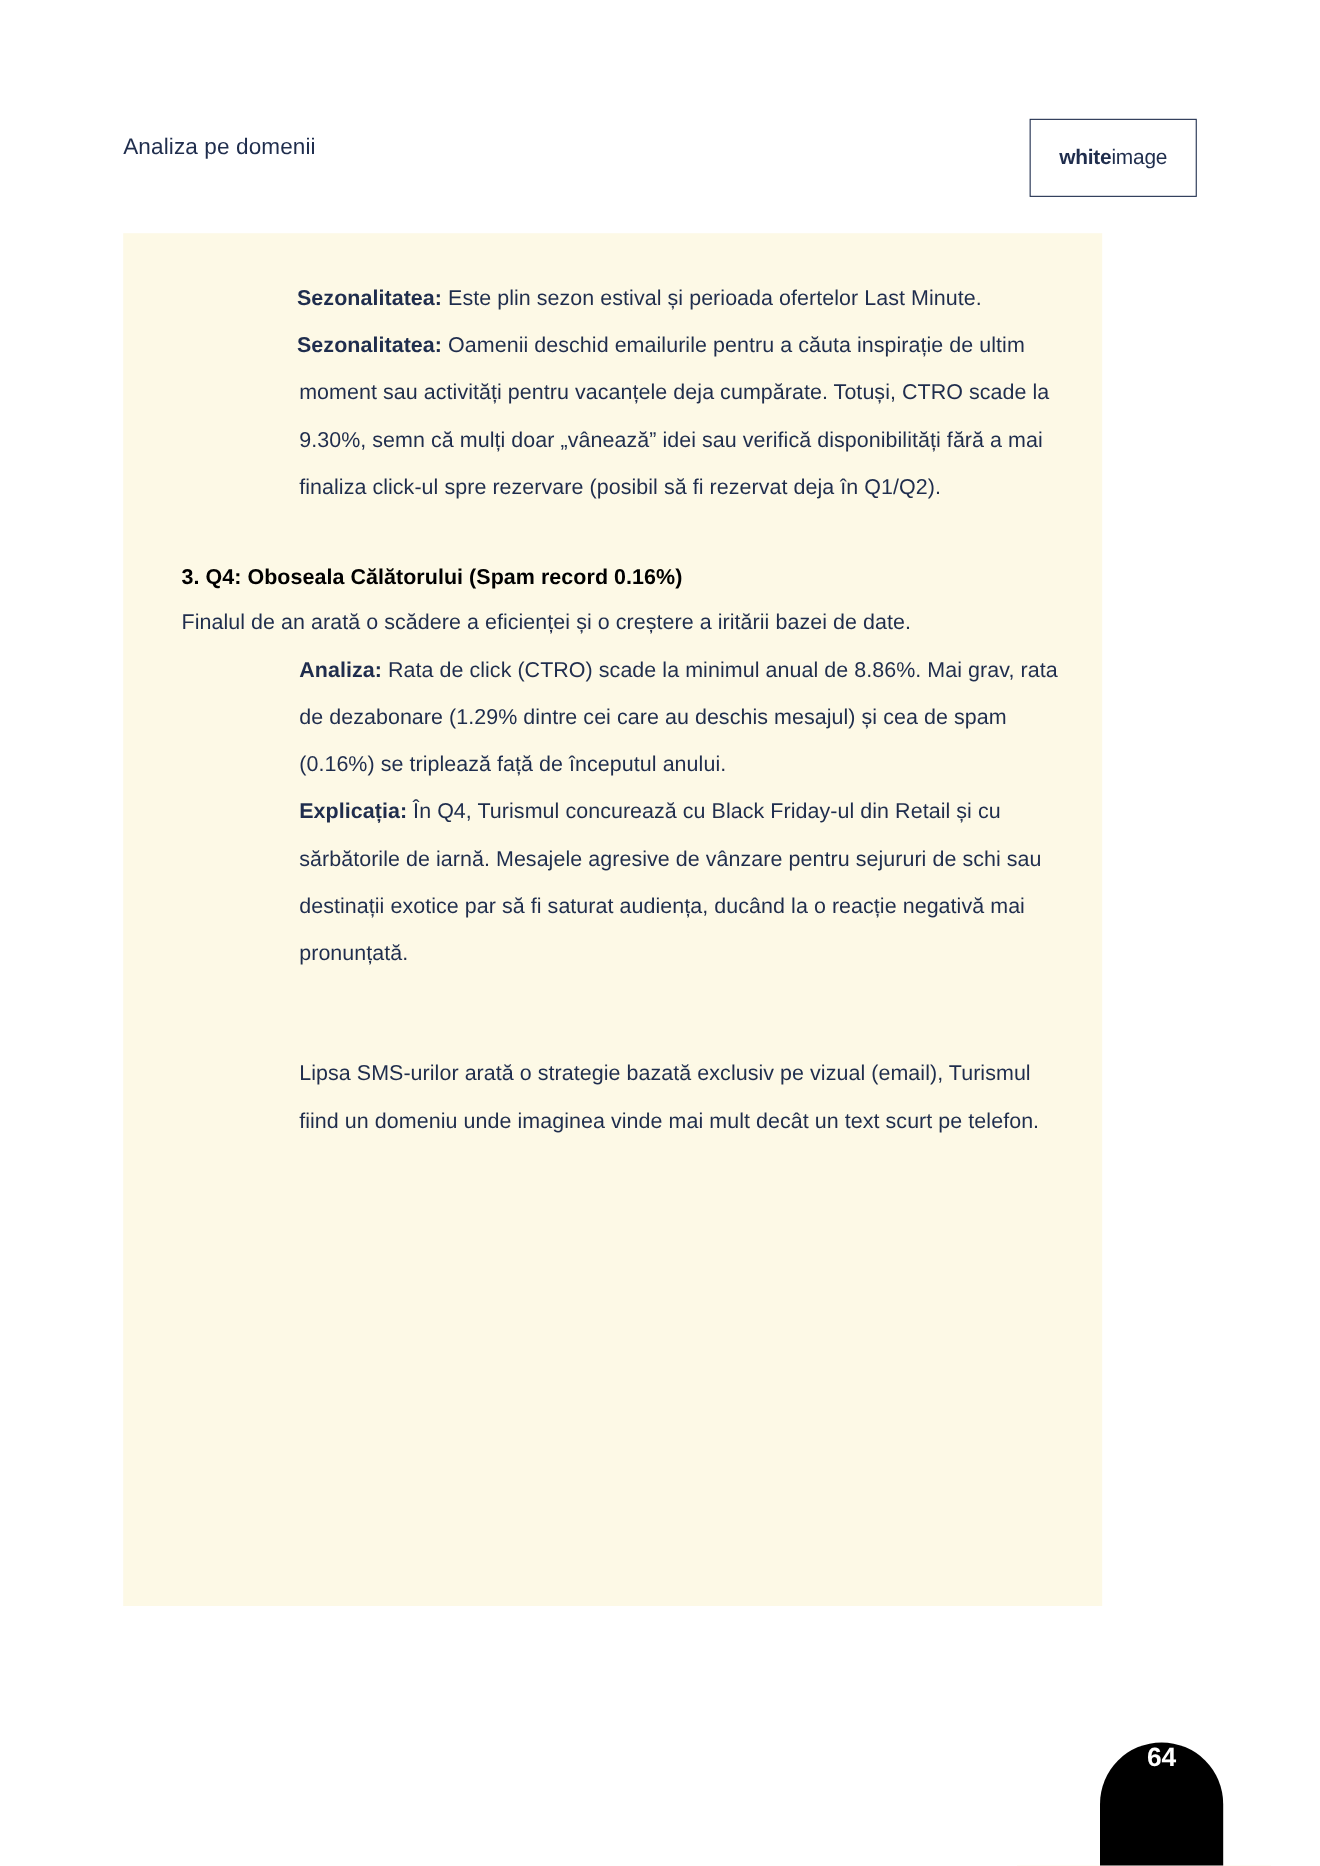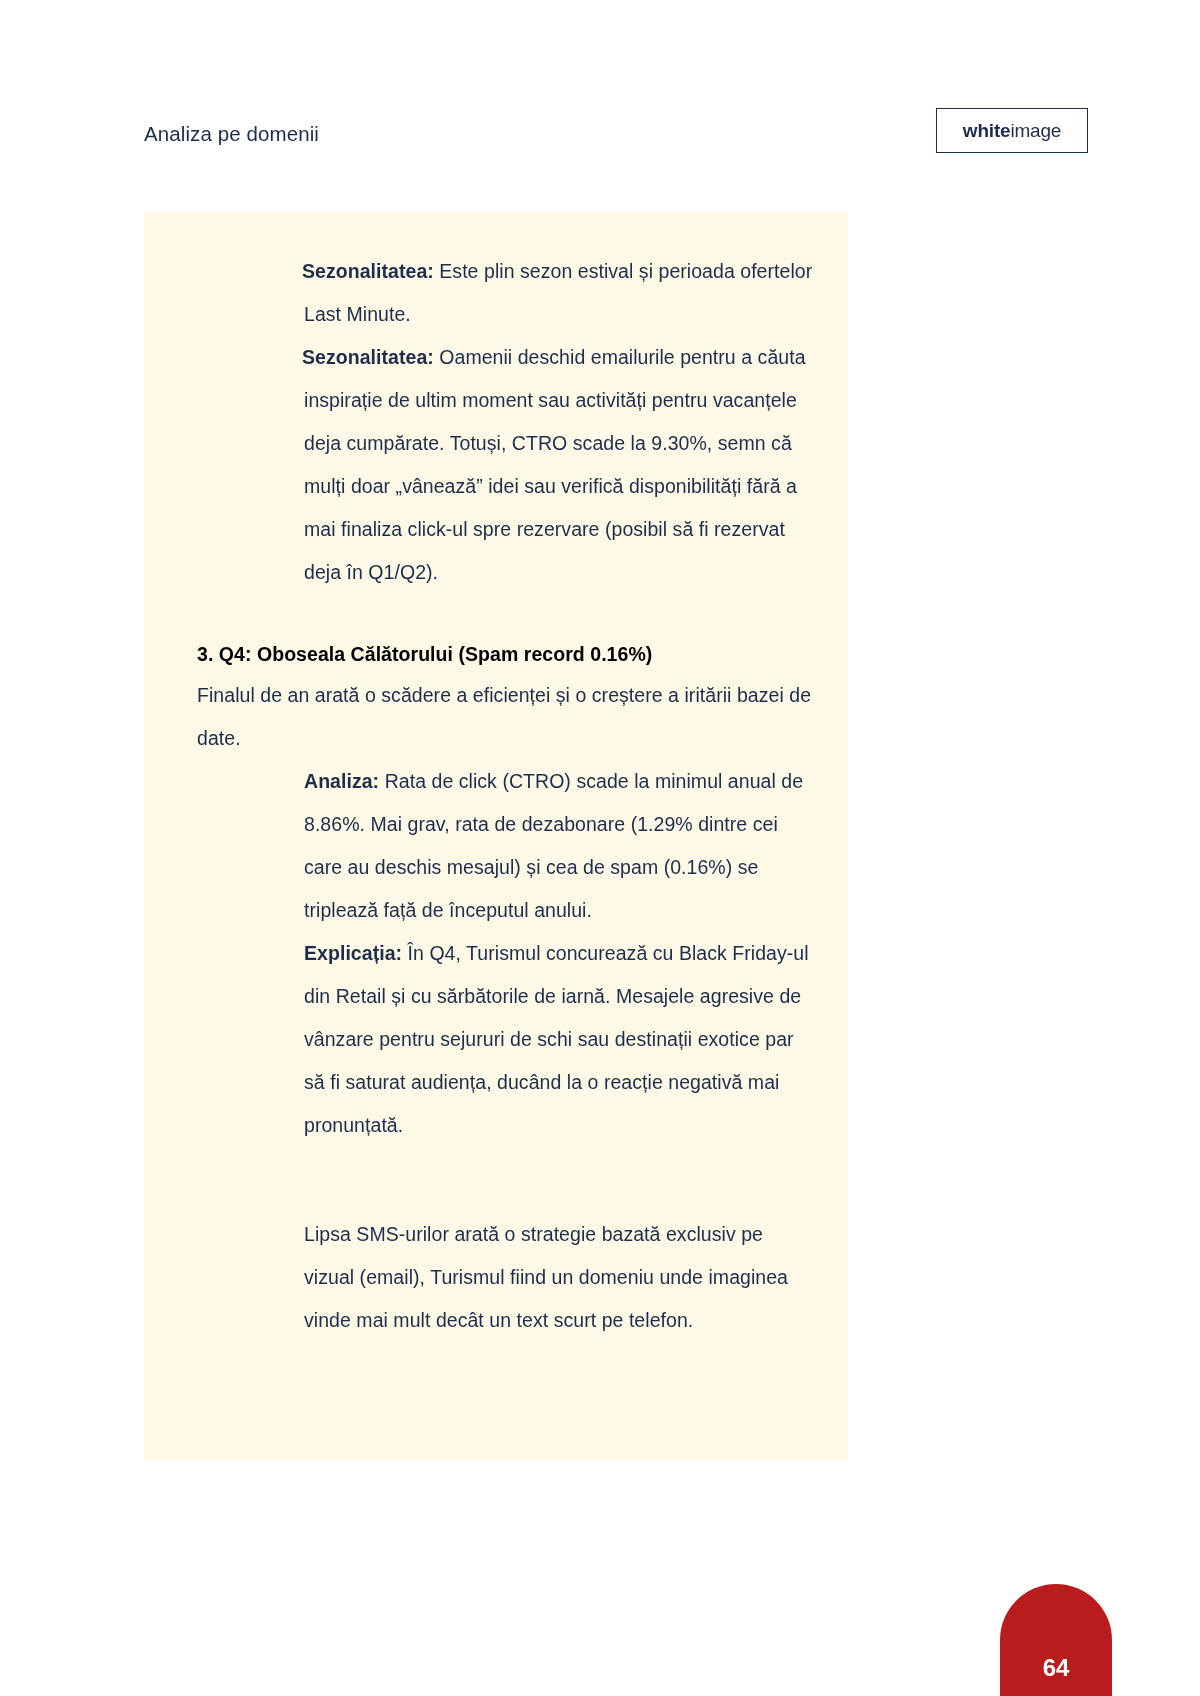--- a/index.html
+++ b/index.html
@@ -12,21 +12,20 @@
     background: #ffffff;
     font-family: "Liberation Sans", sans-serif;
     color: #1b2a4a;
     position: relative;
     overflow: hidden;
   }
 
   .page {
     position: absolute;
     inset: 0;
-    margin-left: 32px;
   }
 
   
   .header {
     position: absolute;
     top: 108px;
     left: 112px;
     right: 112px;
     height: 56px;
   }
@@ -36,42 +35,42 @@
     top: 14px;
     font-size: 20.5px;
     color: #1f2d4d;
     letter-spacing: 0.1px;
   }
   .logo-box {
     position: absolute;
     right: 0;
     top: 0;
     width: 152px;
-    height: 45px;
+    height: 71px;
     border: 1.6px solid #1f2d4d;
     box-sizing: border-box;
     display: flex;
     align-items: center;
     justify-content: center;
   }
   .logo-text {
     font-size: 19px;
     color: #1f2d4d;
     letter-spacing: -0.2px;
   }
   .logo-text .b {
     font-weight: bold;
   }
 
   
   .panel {
     position: absolute;
     left: 112px;
     top: 212px;
-    width: 704px;
+    width: 890px;
     height: 1248px;
     background: #fdf9e6;
   }
 
   .panel-inner {
     position: absolute;
     left: 28px;
     top: 38px;
     right: 30px;
   }
@@ -114,26 +113,26 @@
     letter-spacing: 0.05px;
   }
 
   
   .page-badge {
     position: absolute;
     right: 88px;
     bottom: 0;
     width: 112px;
     height: 112px;
-    background: #b91c1c;
+    background: #000000;
     border-radius: 56px 56px 0 0;
     display: flex;
-    align-items: flex-end;
+    align-items: flex-start;
     justify-content: center;
-    padding-bottom: 14px;
+    padding-bottom: 3px;
     box-sizing: border-box;
   }
   .page-badge span {
     color: #ffffff;
     font-size: 24px;
     font-weight: bold;
   }
 </style>
 </head>
 <body>

